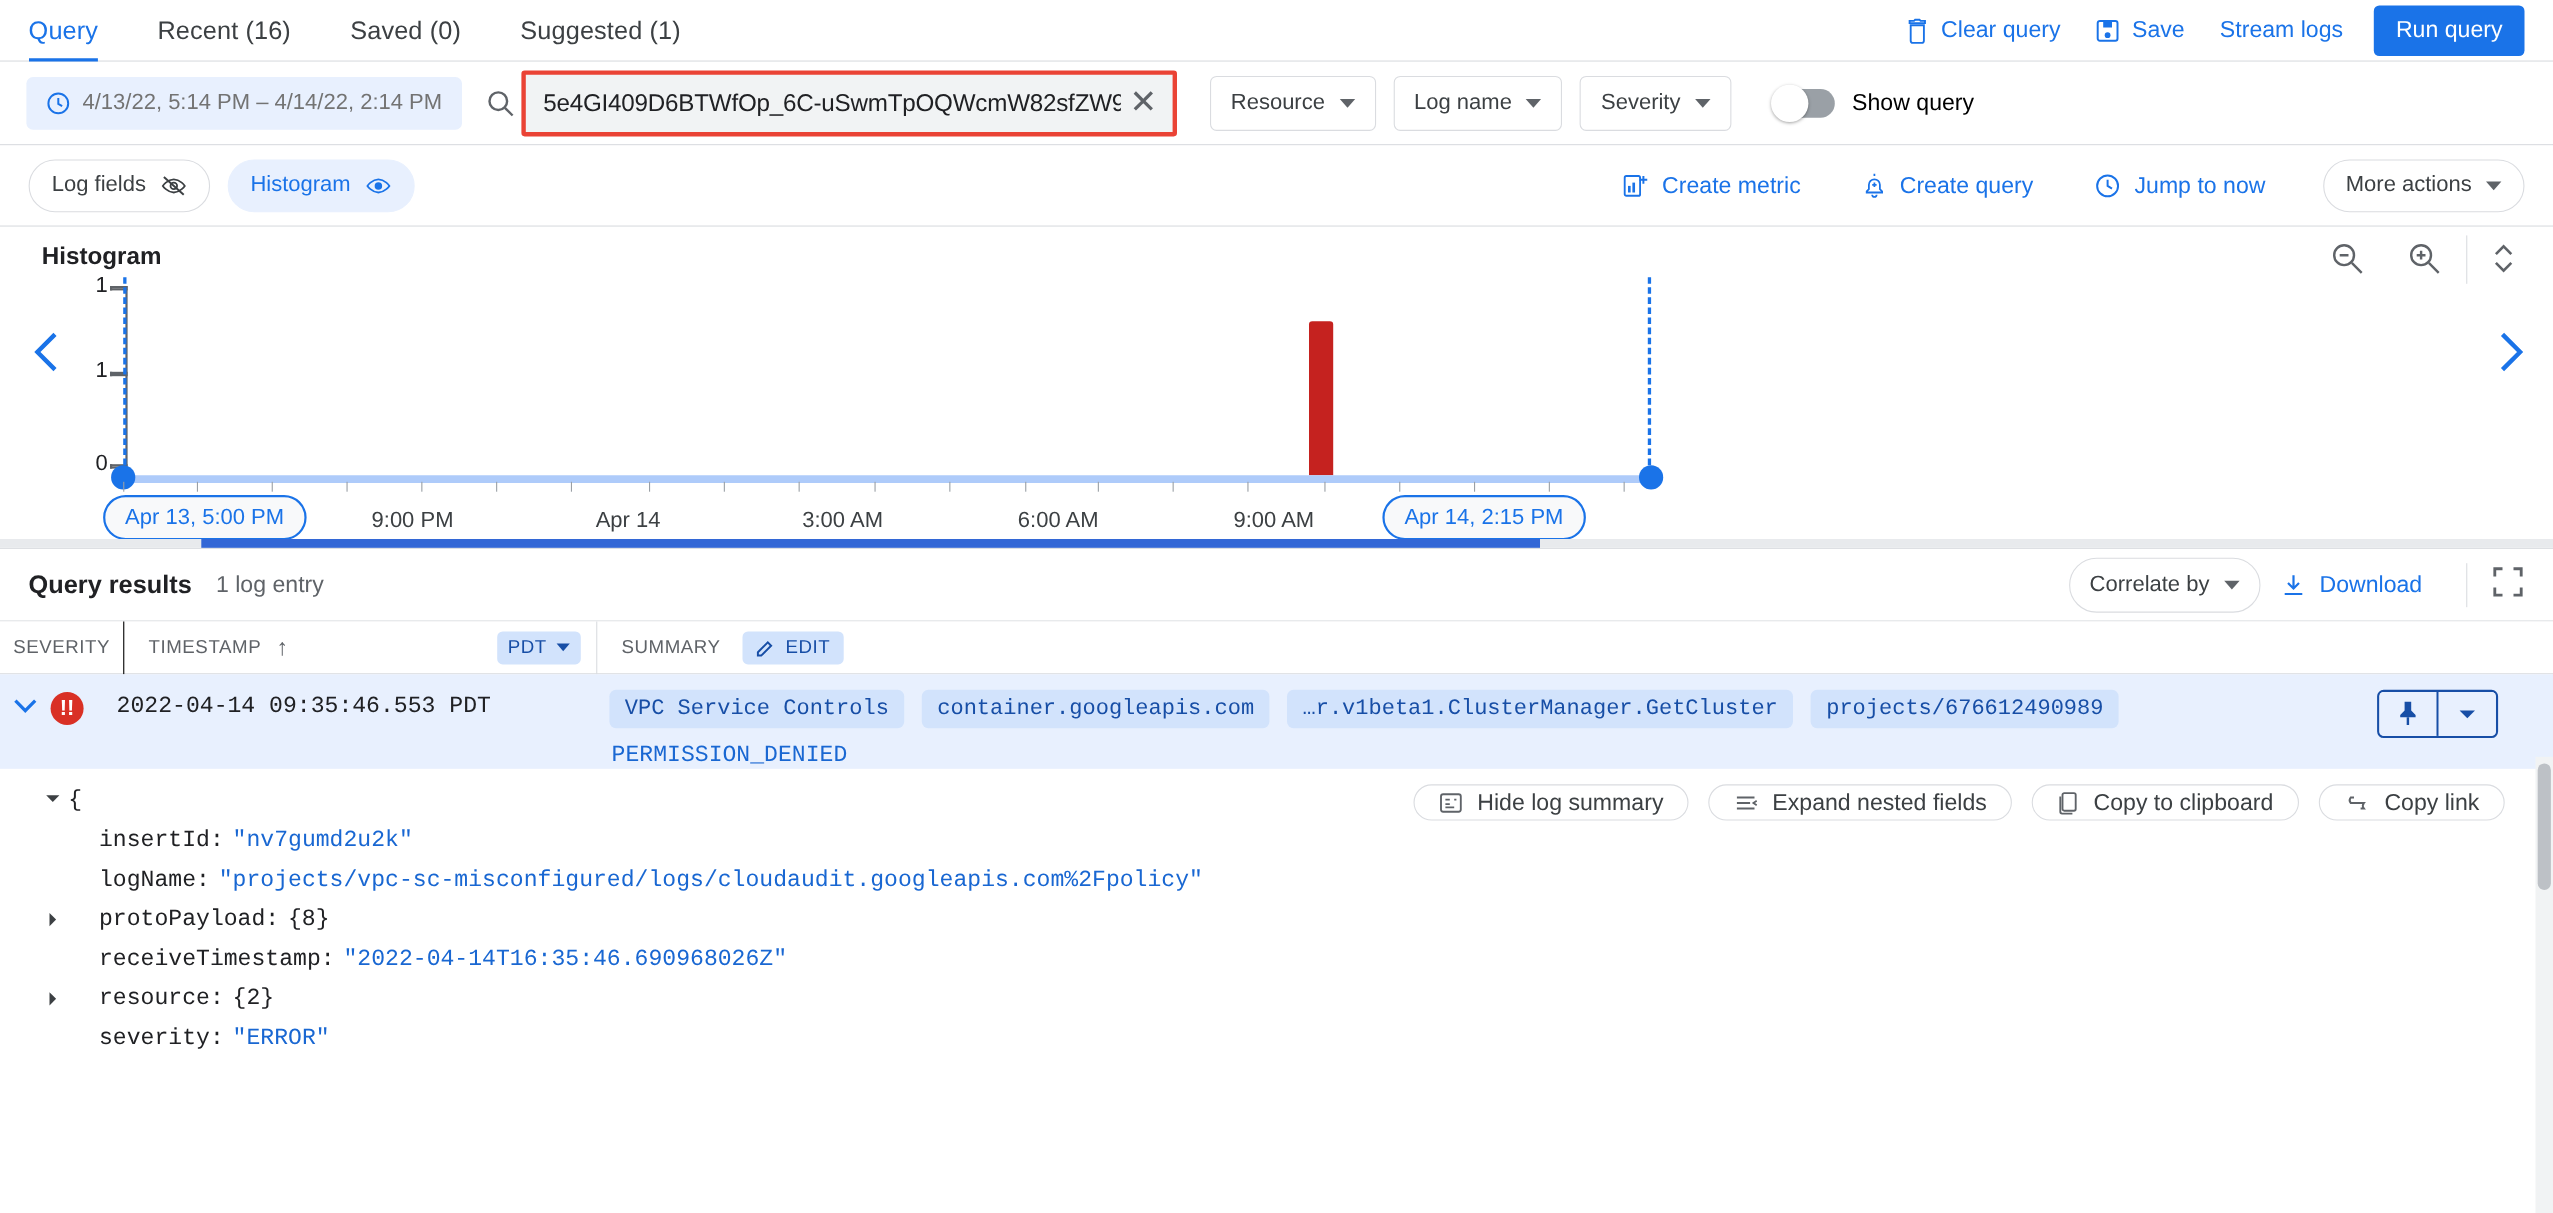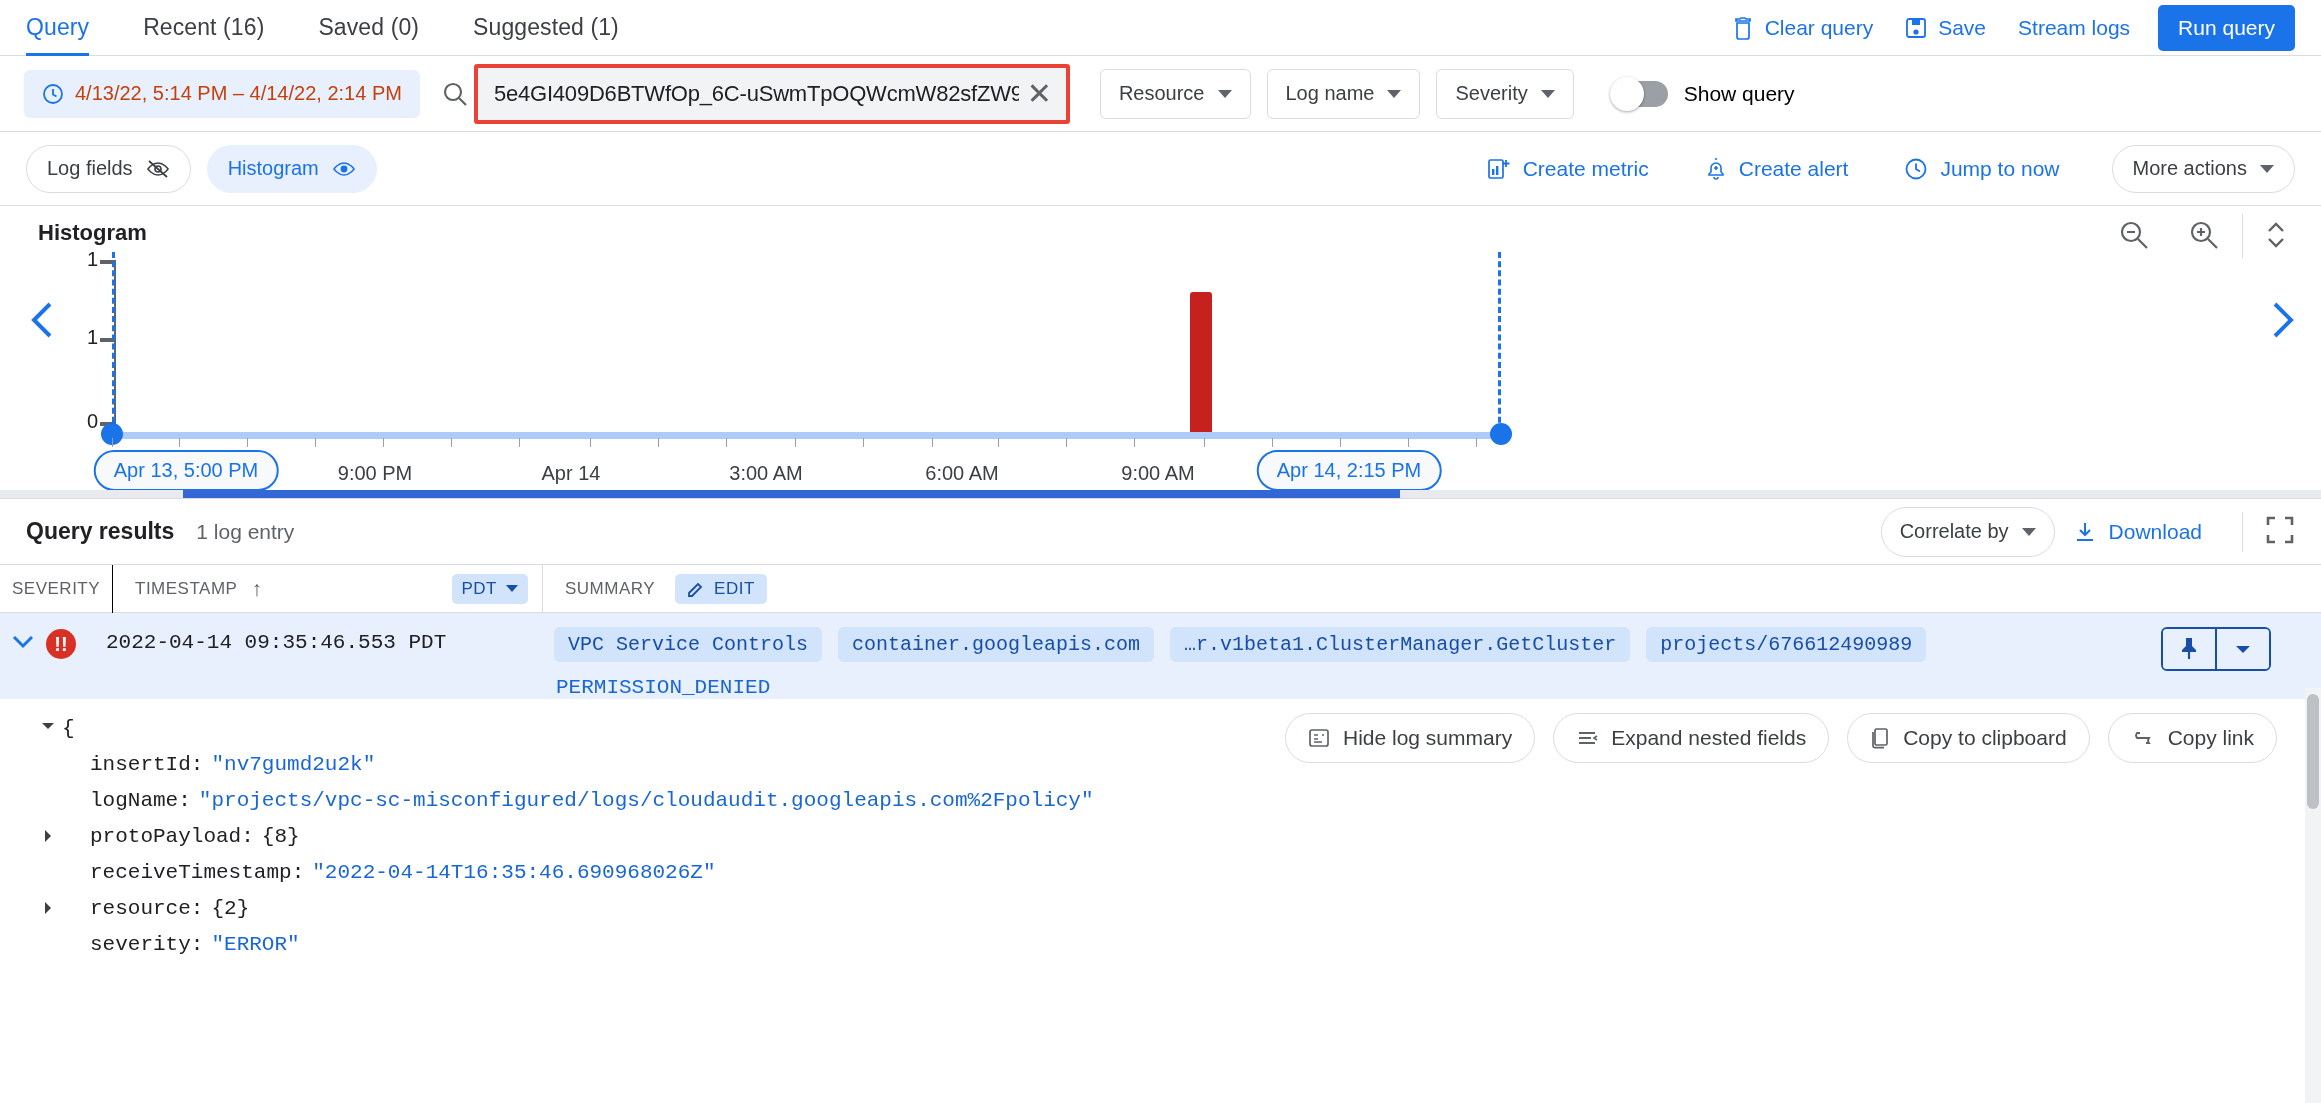--- a/index.html
+++ b/index.html
@@ -63,21 +63,21 @@
     position: relative;
     height: 76px;
     display: flex;
     align-items: center;
     padding: 0 24px;
     border-bottom: 1px solid #dadce0;
   }
   .timechip {
     display: flex; align-items: center;
     background: #e8f0fe;
-    color: #c2410c;
+    color: #737373;
     border-radius: 6px;
     height: 48px;
     padding: 0 18px;
     font-size: 20px;
     cursor: pointer;
     white-space: nowrap;
   }
   .timechip .ic { margin-right: 11px; display:flex; }
 
   .searchwrap {
@@ -281,21 +281,21 @@
   }
   .pinbtn { width: 52px; height: 40px; display:flex; align-items:center; justify-content:center; background:#e8f0fe; cursor:pointer; }
   .pinsep { width:2px; background:#174ea6; }
 
   
   .jsonpanel { position:relative; background:#fff; padding: 18px 0 10px 0; }
   .jsonbtns { position:absolute; right: 44px; top: 14px; display:flex; gap: 18px; }
   .jbtn {
     display:flex; align-items:center;
     border:1px solid #dadce0; border-radius: 26px;
-    height: 50px; padding: 0 22px;
+    height: 33px; padding: 0 22px;
     font-size: 21px; color:#3c4043; background:#fff; cursor:pointer;
     white-space:nowrap;
   }
   .jbtn .ic { margin-right: 13px; display:flex; }
   .jsonlines { font-family:"Liberation Mono", monospace; font-size: 21px; color:#202124; padding-left: 34px; }
   .jline { display:flex; align-items:flex-start; height: 36px; }
   .tw { width: 28px; display:flex; align-items:center; justify-content:center; padding-top: 4px; cursor:pointer; }
   .tw.empty { cursor: default; }
   .jkey { color:#202124; }
   .jval { color:#1967d2; }
@@ -421,21 +421,21 @@
         <span>Create metric</span>
       </div>
       <div class="t2link">
         <span class="ic">
           <svg width="22" height="24" viewBox="0 0 22 24">
               <path d="M4 18h14v-1l-2-2v-4a5 5 0 10-10 0v4l-2 2v1z" fill="none" stroke="#1a73e8" stroke-width="1.6"></path>
               <path d="M11 1v2M9 20a2 2 0 004 0" stroke="#1a73e8" stroke-width="1.6" fill="none"></path>
               <path d="M11 9v4M9 11h4" stroke="#1a73e8" stroke-width="1.6"></path>
             </svg>
         </span>
-        <span>Create alert</span>
+        <span>Create query</span>
       </div>
       <div class="t2link">
         <span class="ic">
           <svg width="24" height="24" viewBox="0 0 24 24">
               <circle cx="12" cy="12" r="9.5" fill="none" stroke="#1a73e8" stroke-width="1.8"></circle>
               <path d="M12 6.5V12l4 2.5" fill="none" stroke="#1a73e8" stroke-width="1.8"></path>
             </svg>
         </span>
         <span>Jump to now</span>
       </div>

